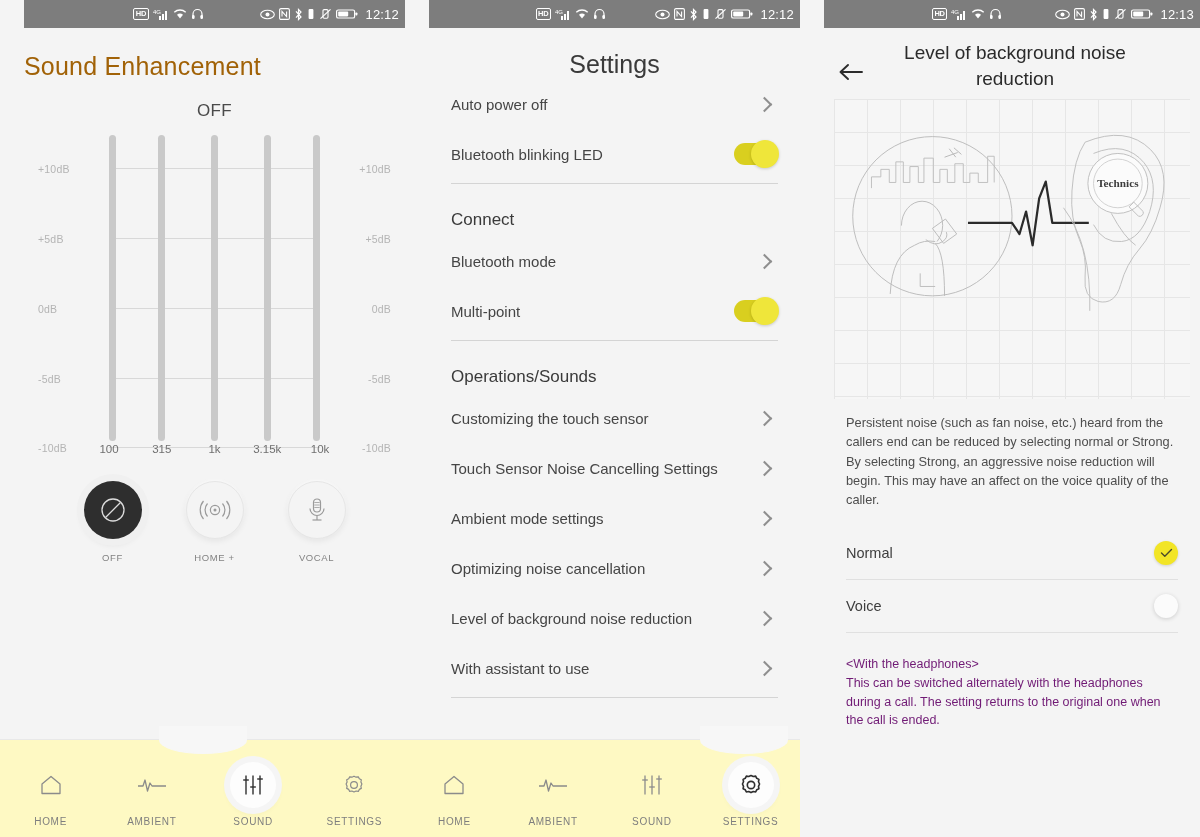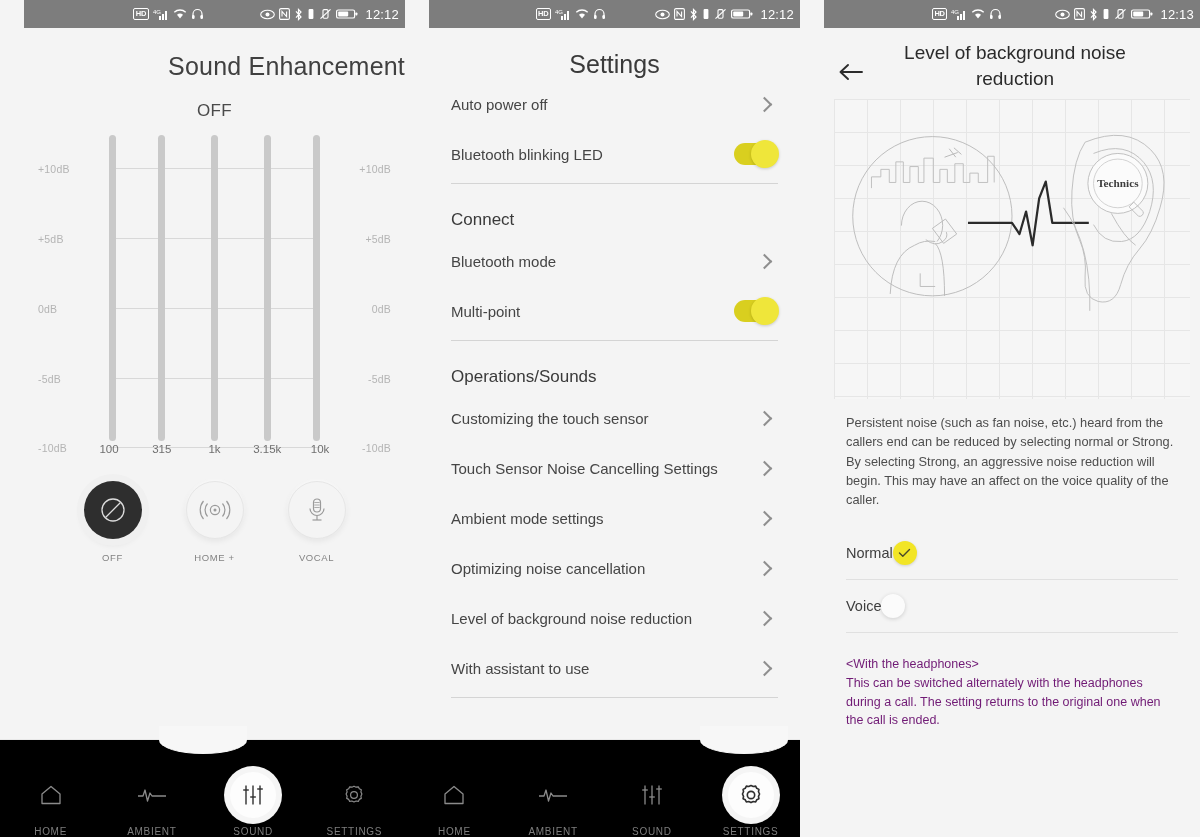--- a/index.html
+++ b/index.html
@@ -26,21 +26,21 @@
   .sb-icon { display: inline-flex; align-items: center; justify-content: center; }
   .sb-icon svg { display: block; }
   .sb-time { font-size: 13px; letter-spacing: .2px; margin-left: 3px; }
   .hd-badge {
     border: 1.4px solid #fff; border-radius: 2px; font-size: 7.5px;
     line-height: 1; padding: 1.5px 1.5px; font-weight: bold; letter-spacing: -.2px;
   }
 
   
   .title {
-    text-align: right; font-size: 25px; color: #404040;
+    text-align: left; font-size: 25px; color: #a16207;
     font-weight: normal; padding-top: 24px; letter-spacing: .2px;
   }
   .subtitle {
     text-align: center; font-size: 17px; color: #4a4a4a;
     padding-top: 20px; letter-spacing: .3px;
   }
   .eq-wrap { position: relative; margin-top: 22px; height: 330px; }
   .eq-axis {
     position: absolute; font-size: 10.5px; color: #b4b4b4; letter-spacing: .2px;
   }
@@ -70,22 +70,22 @@
     background: #2e2e2e; border: none;
     box-shadow: 0 0 0 7px #f0f0f0, 0 3px 9px rgba(0,0,0,.18);
   }
   .mode-label {
     margin-top: 13px; font-size: 9.5px; color: #828282; letter-spacing: .6px;
   }
 
   
   .bottomnav {
     position: absolute; left: 0; right: 0; bottom: 0; height: 98px;
-    background: #000000; border-top: 1px solid #e8e8e8;
-    display: flex; align-items: flex-end; padding-top: 16px;
+    background: #fef9c3; border-top: 1px solid #e8e8e8;
+    display: flex; align-items: center; padding-top: 16px;
   }
   .navitem {
     flex: 1; display: flex; flex-direction: column; align-items: center;
   }
   .nav-icon-holder {
     width: 46px; height: 46px; border-radius: 50%;
     display: flex; align-items: center; justify-content: center;
     margin-top: -4px;
   }
   .nav-icon-holder.active {
@@ -144,21 +144,21 @@
       linear-gradient(to bottom, #e6e6e6 1px, transparent 1px);
     background-size: 33px 33px;
   }
   .illus svg { position: absolute; inset: 0; width: 100%; height: 100%; }
   .desc {
     font-size: 12.8px; color: #4d4d4d; line-height: 1.5;
     padding: 14px 22px 0 22px; white-space: pre-line;
   }
   .choice-list { padding: 18px 22px 0 22px; }
   .choice {
-    height: 52px; display: flex; align-items: center; justify-content: flex-start;
+    height: 52px; display: flex; align-items: center; justify-content: space-between;
   }
   .choice-label { font-size: 14.5px; color: #3d3d3d; }
   .radio-on {
     width: 24px; height: 24px; border-radius: 50%; background: #f2e526;
     display: flex; align-items: center; justify-content: center;
     box-shadow: 0 1px 3px rgba(0,0,0,.15);
   }
   .radio-off {
     width: 24px; height: 24px; border-radius: 50%; background: #fbfbfb;
     box-shadow: 0 1px 4px rgba(0,0,0,.16);

